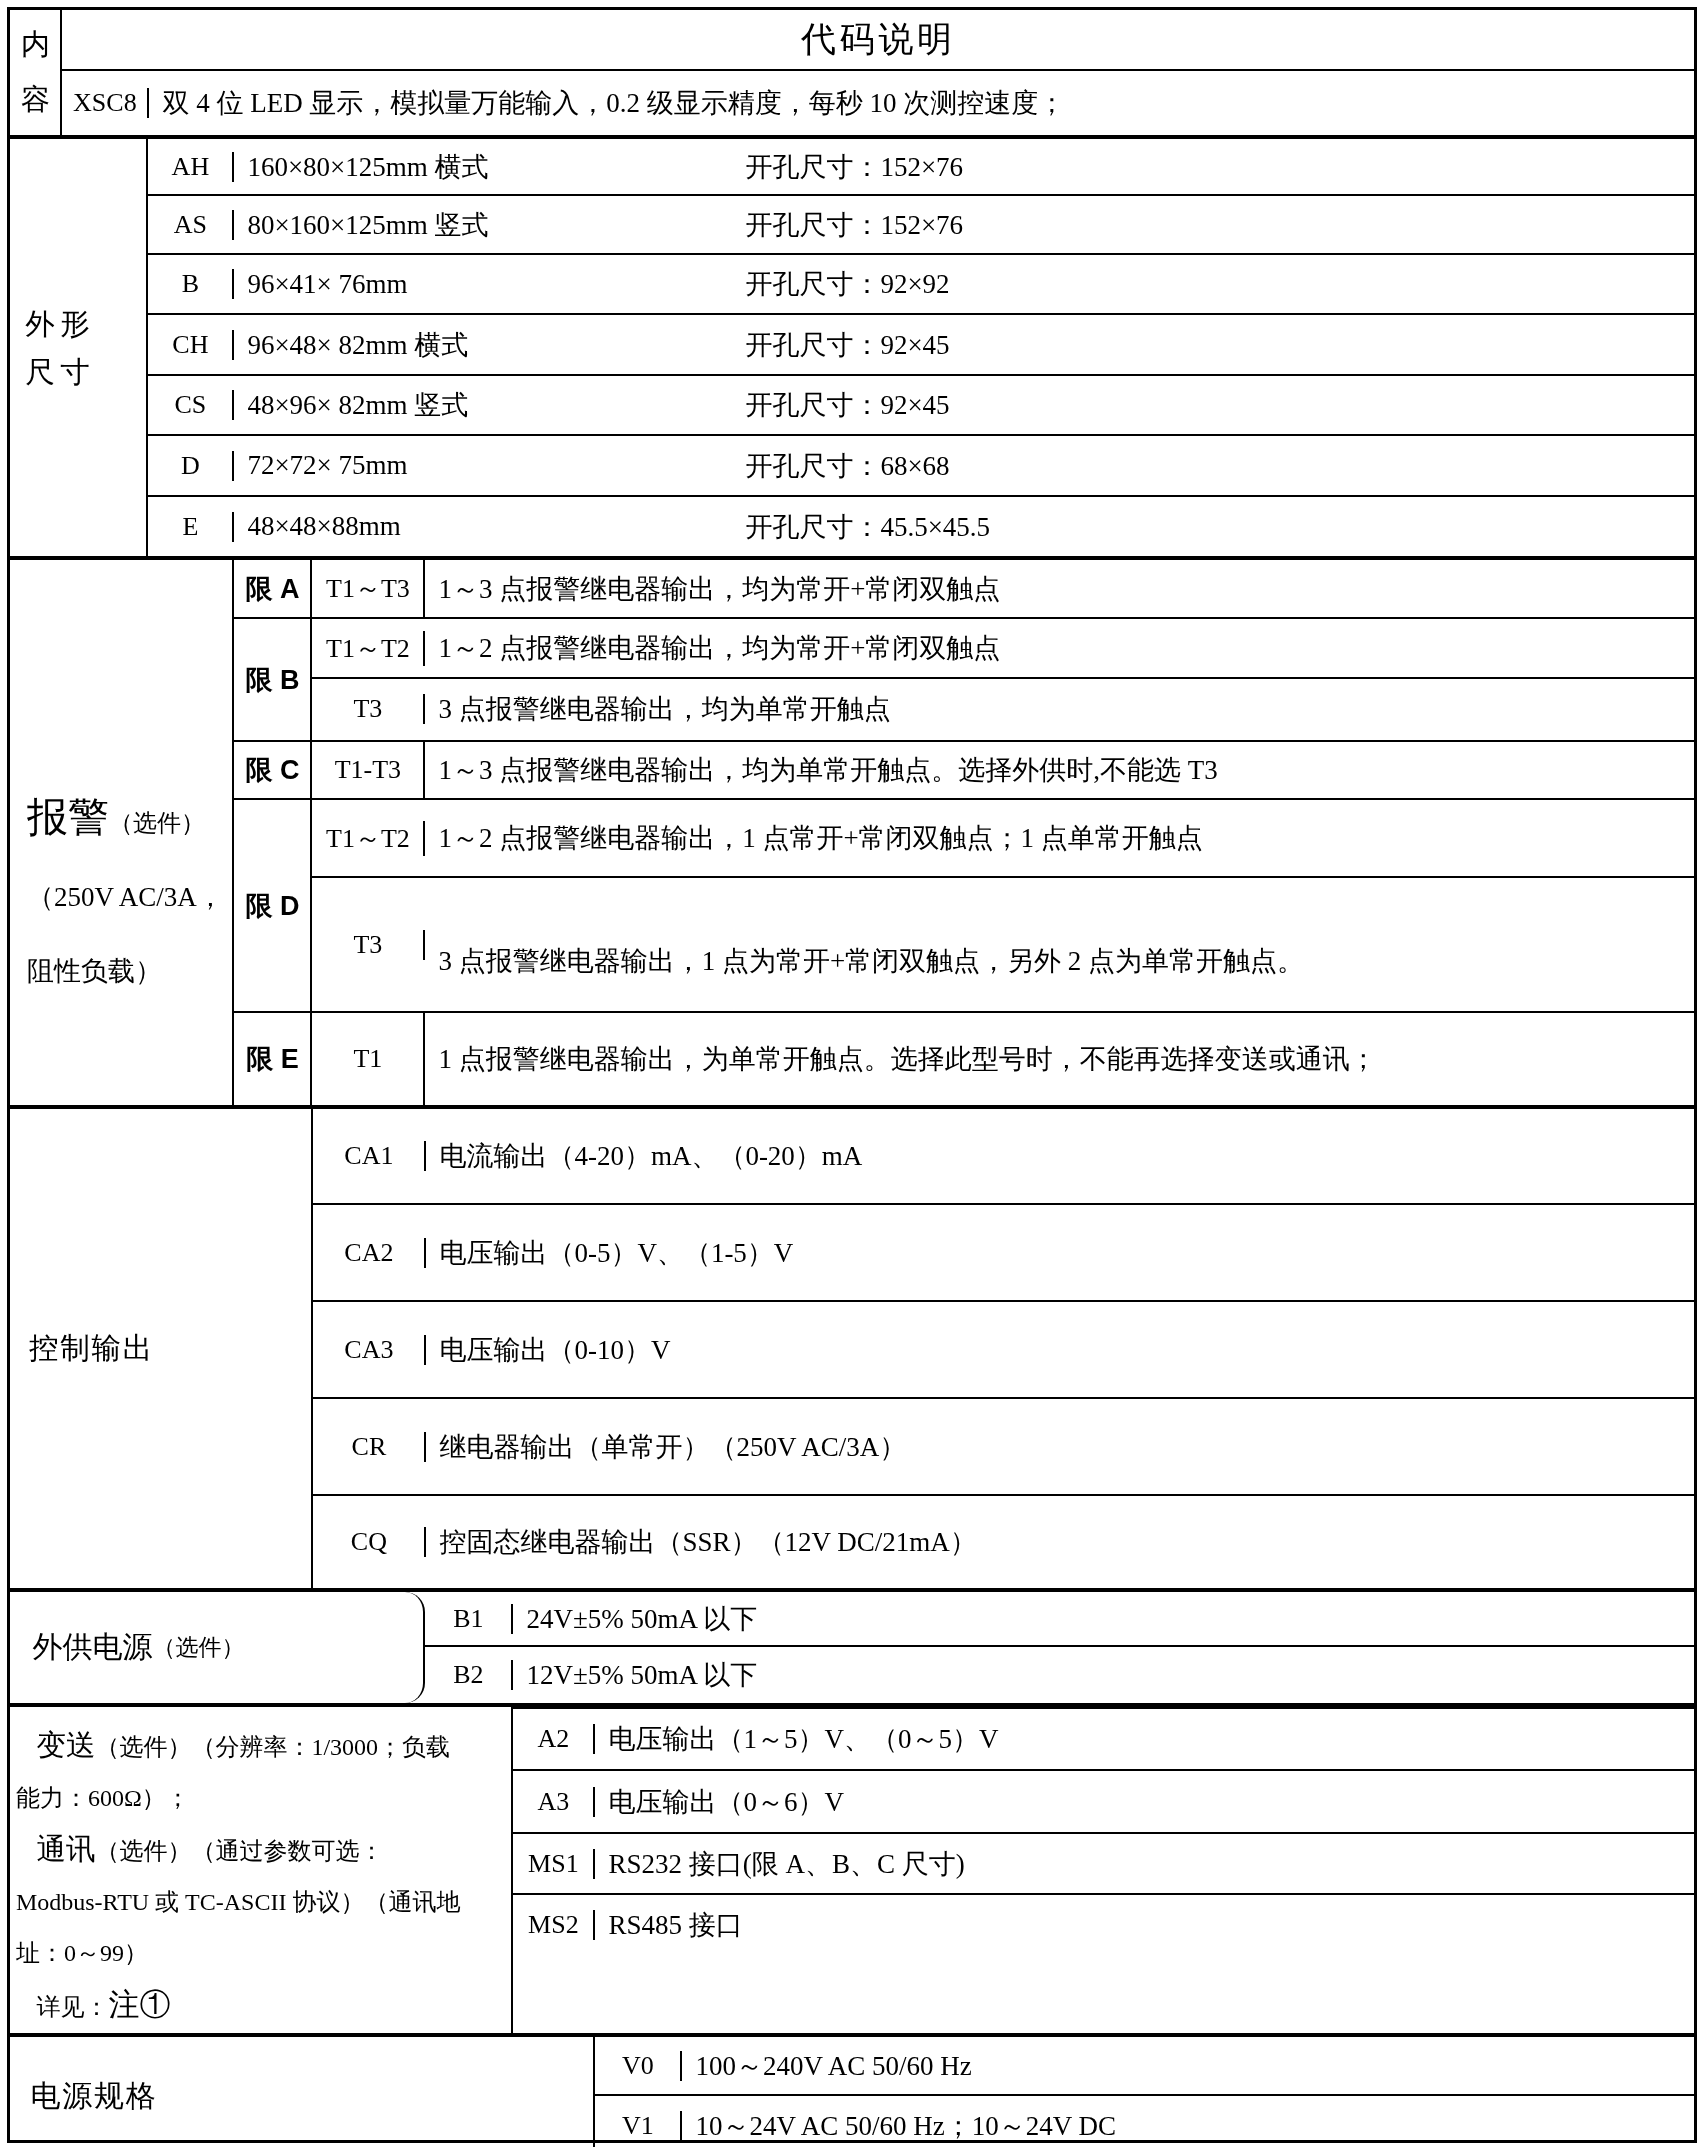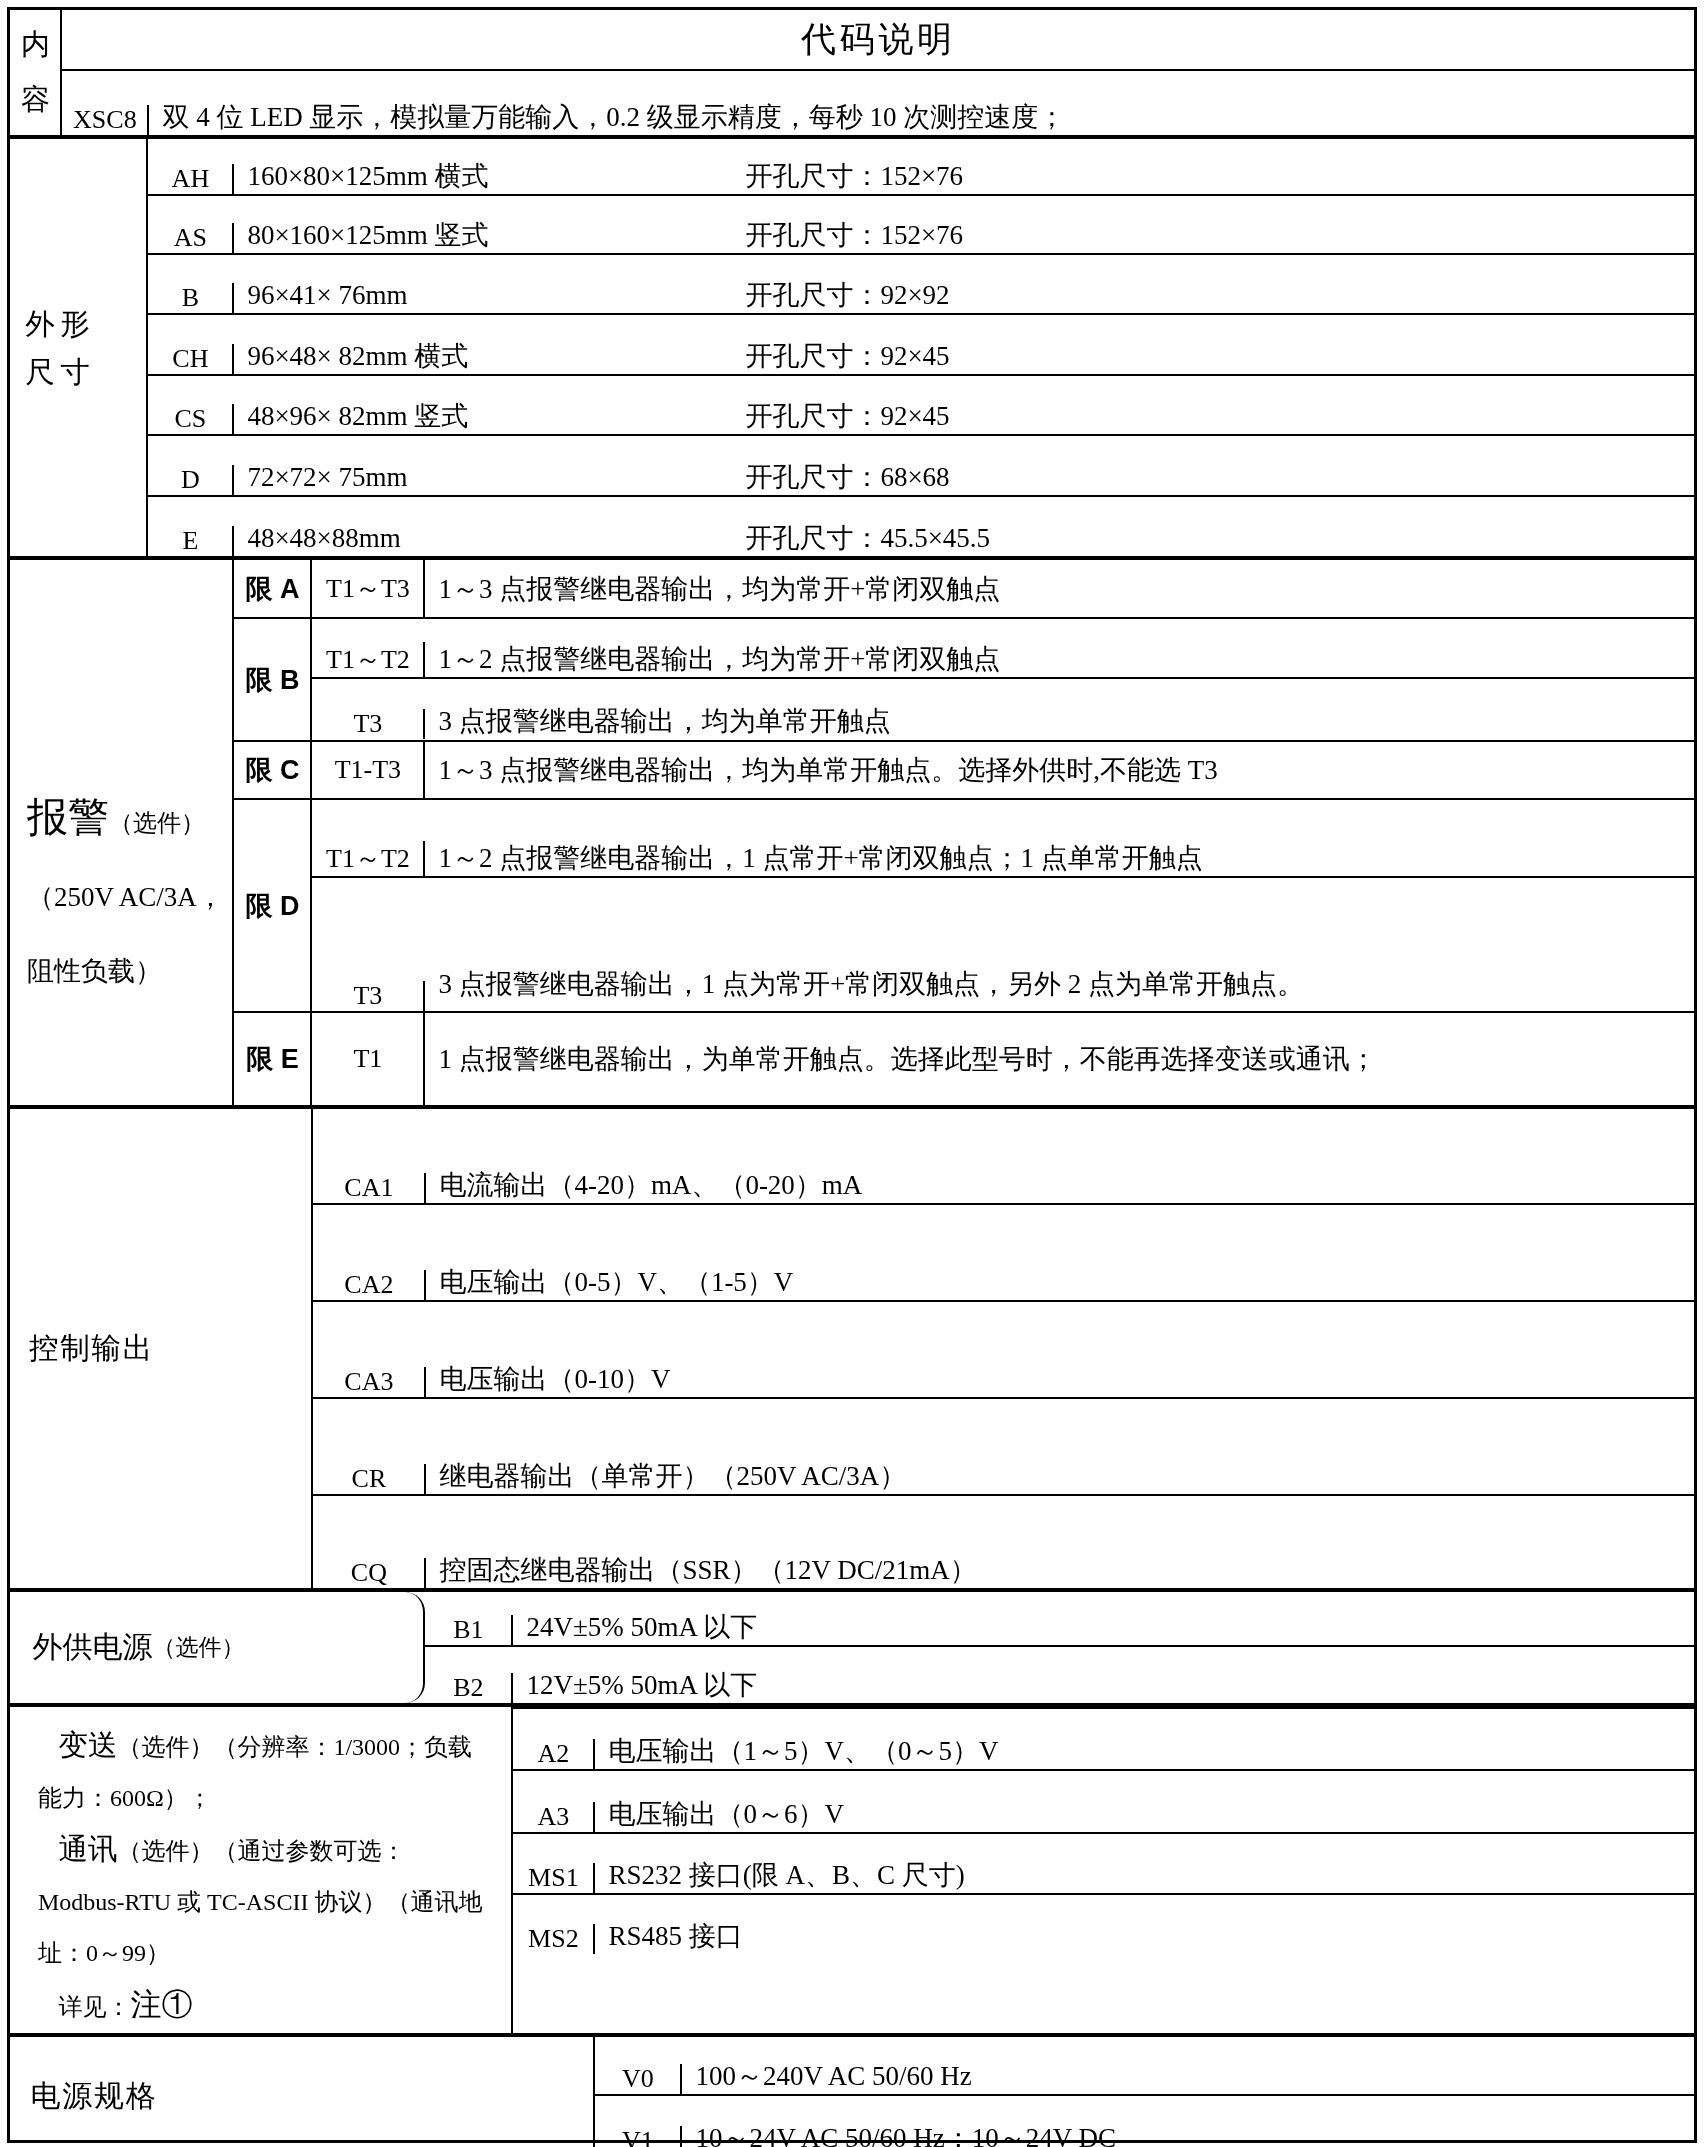--- a/index.html
+++ b/index.html
@@ -14,21 +14,21 @@
     position: absolute; left: 7.4px; top: 7.4px;
     width: 1690px; height: 2136px;
     border: 3.7px solid #000;
     display: flex; flex-direction: column;
     background: #fff;
   }
   .section { display: flex; flex-direction: row; width: 100%; }
   .section + .section { border-top: 4.6px solid #000; }
   .hdr { border-right: 2.8px solid #000; flex: 0 0 auto; }
   .rows { flex: 1 1 auto; display: flex; flex-direction: column; min-width: 0; }
-  .row { display: flex; flex-direction: row; align-items: flex-end; min-width: 0; }
+  .row { display: flex; flex-direction: row; align-items: center; min-width: 0; }
   .bt { border-top: 2.8px solid #000; }
   .cell { display: flex; align-items: center; min-width: 0; }
   .code-cell { justify-content: center; border-right: 2.8px solid #000; flex: 0 0 auto;
                font-size: 26px; text-align: center; }
   .desc-cell { flex: 1 1 auto; padding-left: 13px; font-size: 27px; white-space: nowrap; }
 
   
   .nr-cell { width: 52px; border-right: 2.8px solid #000;
              display: flex; flex-direction: column; justify-content: space-evenly; align-items: center;
              font-size: 29px; }
@@ -67,21 +67,21 @@
 
   
   .extp-hdr { width: 415px; display: flex; align-items: center; padding-left: 22px;
               font-size: 30px; white-space: nowrap; border-radius: 20px; }
   .extp-hdr .small { font-size: 23px; }
   .w95 { width: 88px; }
   .h57{height:53px}
 
   
   .tc-hdr { width: 503px; padding-top: 13px; font-size: 24px; line-height: 51px; white-space: nowrap; }
-  .tc-line { padding-left: 5.5px; margin-left: 22px; }
+  .tc-line { padding-left: 5.5px; }
   .tc-line.indent { padding-left: 26px; }
   .tc-hdr .big { font-size: 29.5px; }
   .tc-hdr .note-big { font-size: 31px; }
   .w89 { width: 82px; }
   .h68{height:63px}
 
   
   .pw-hdr { width: 585px; display: flex; align-items: center; padding-left: 20px;
             font-size: 30px; letter-spacing: 1.8px; }
   .pw-code { font-size: 26px; }

